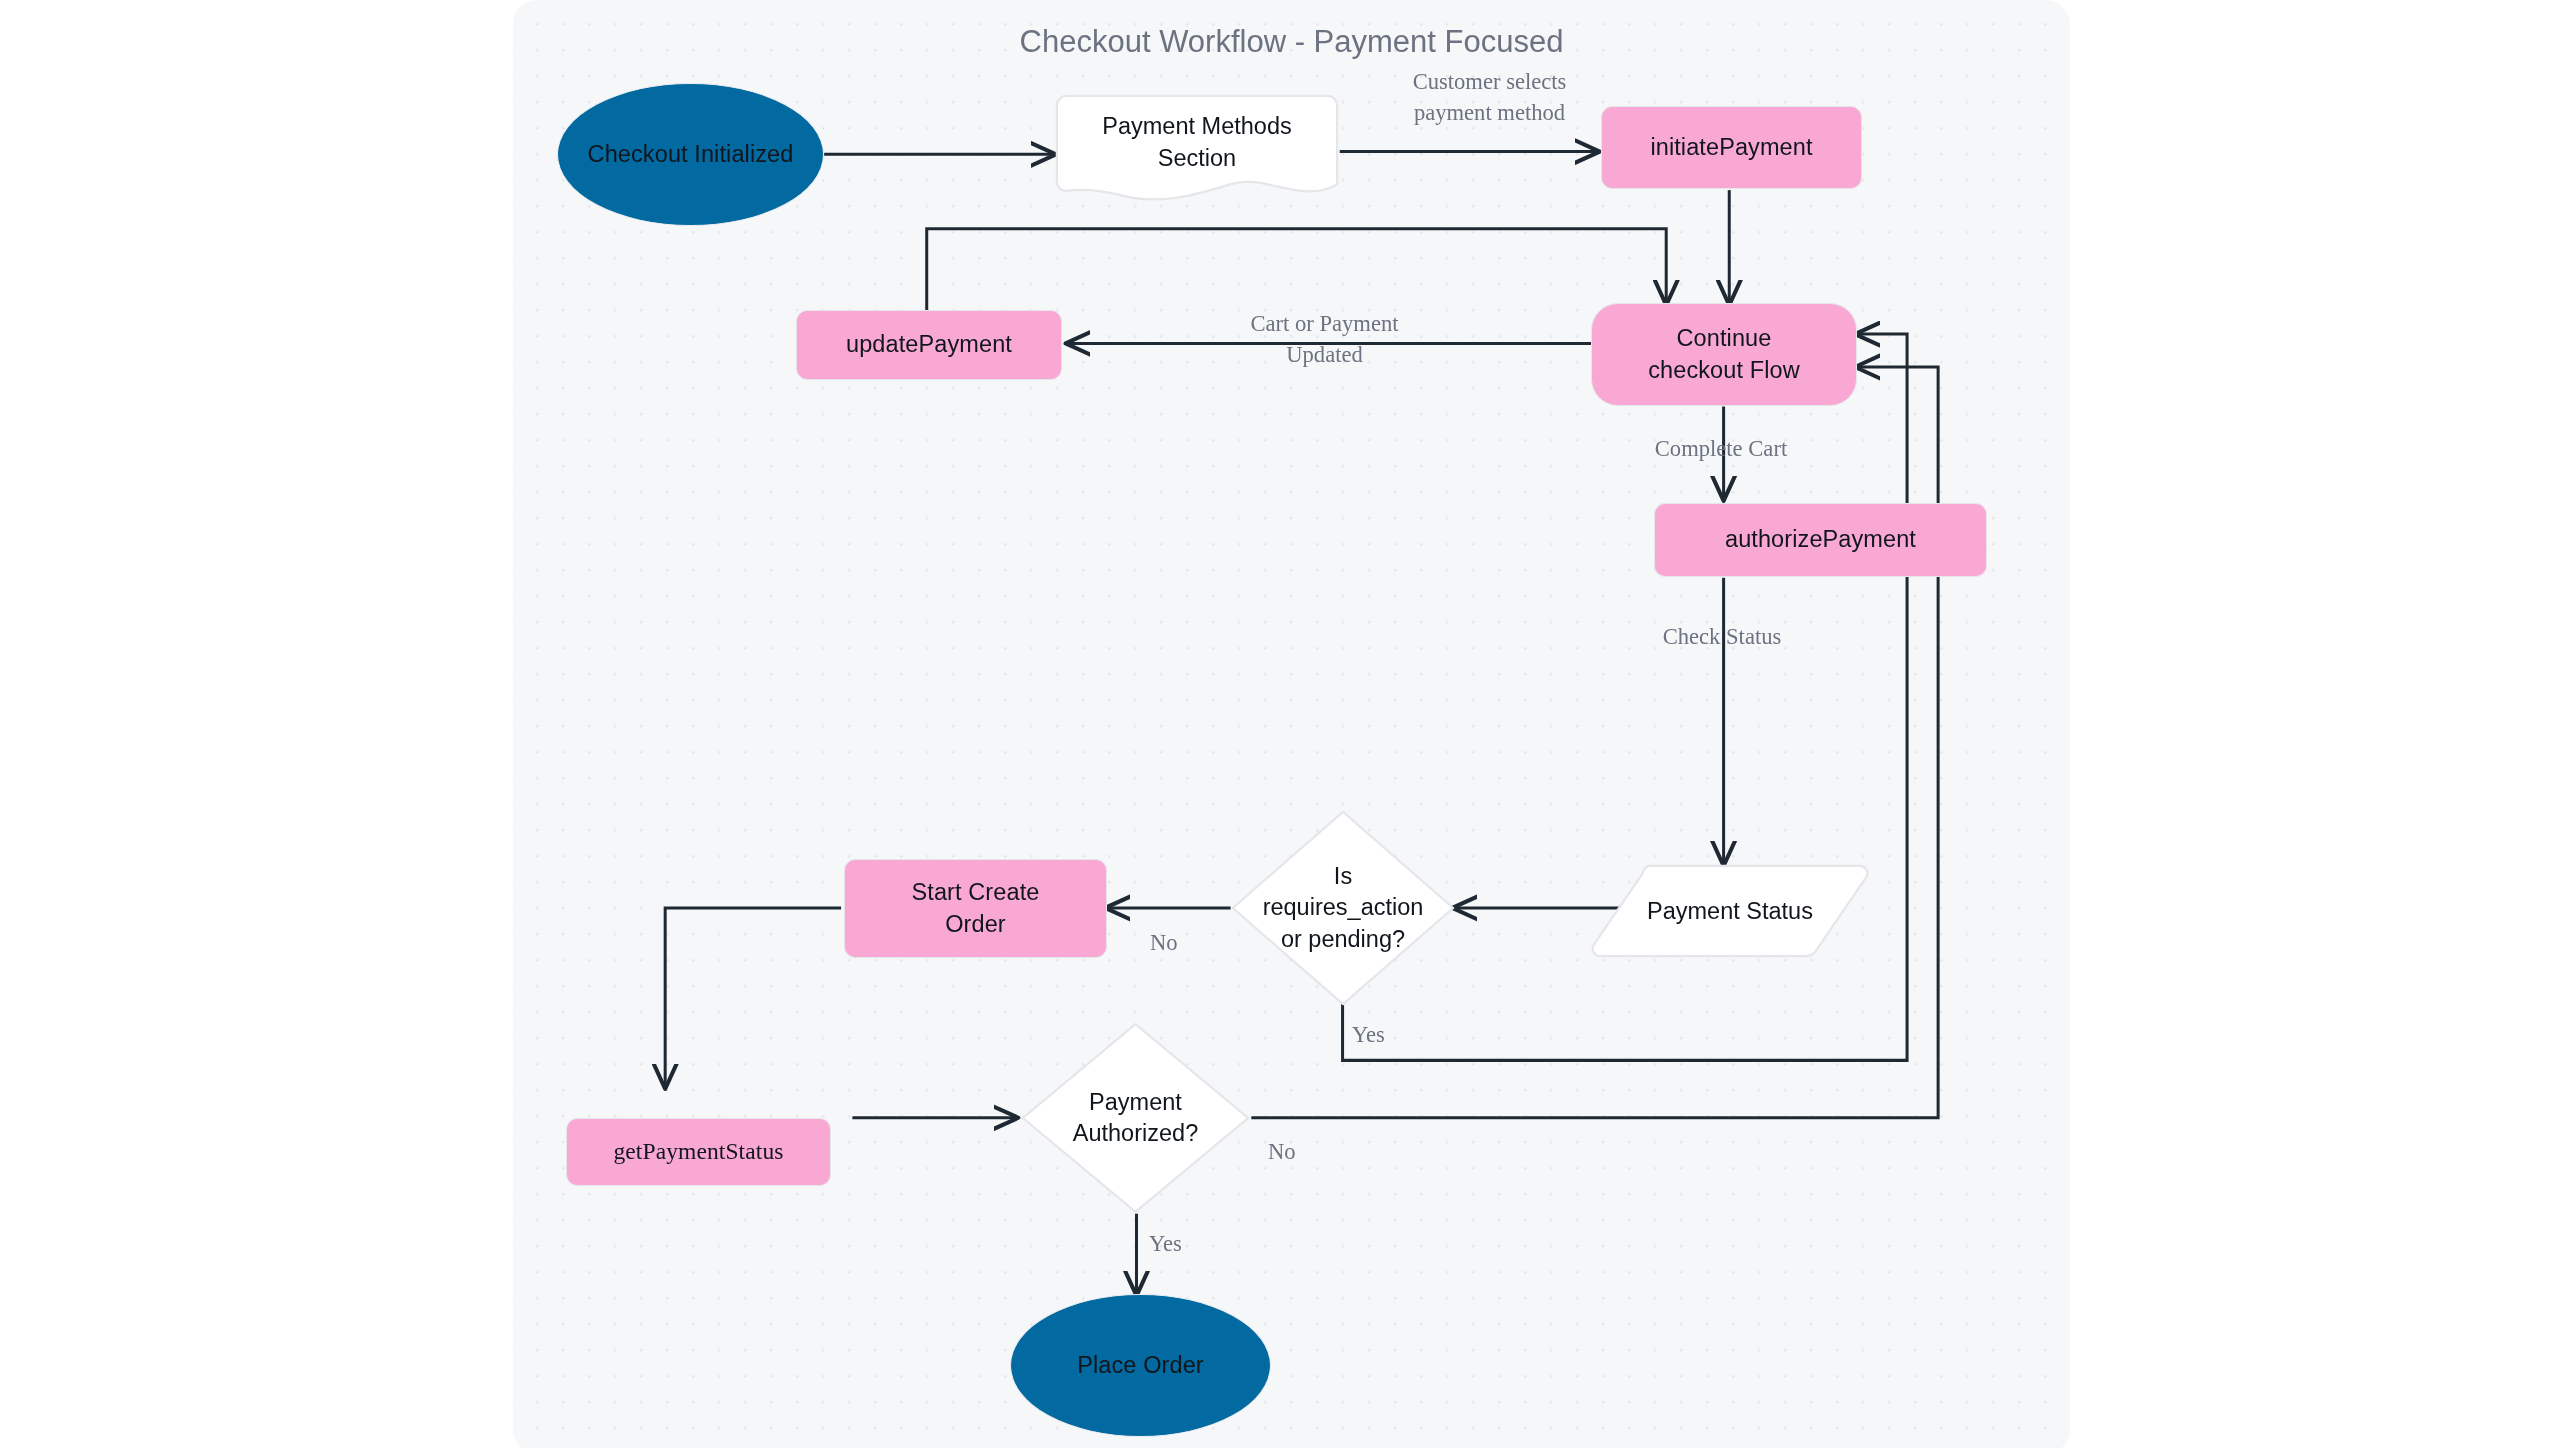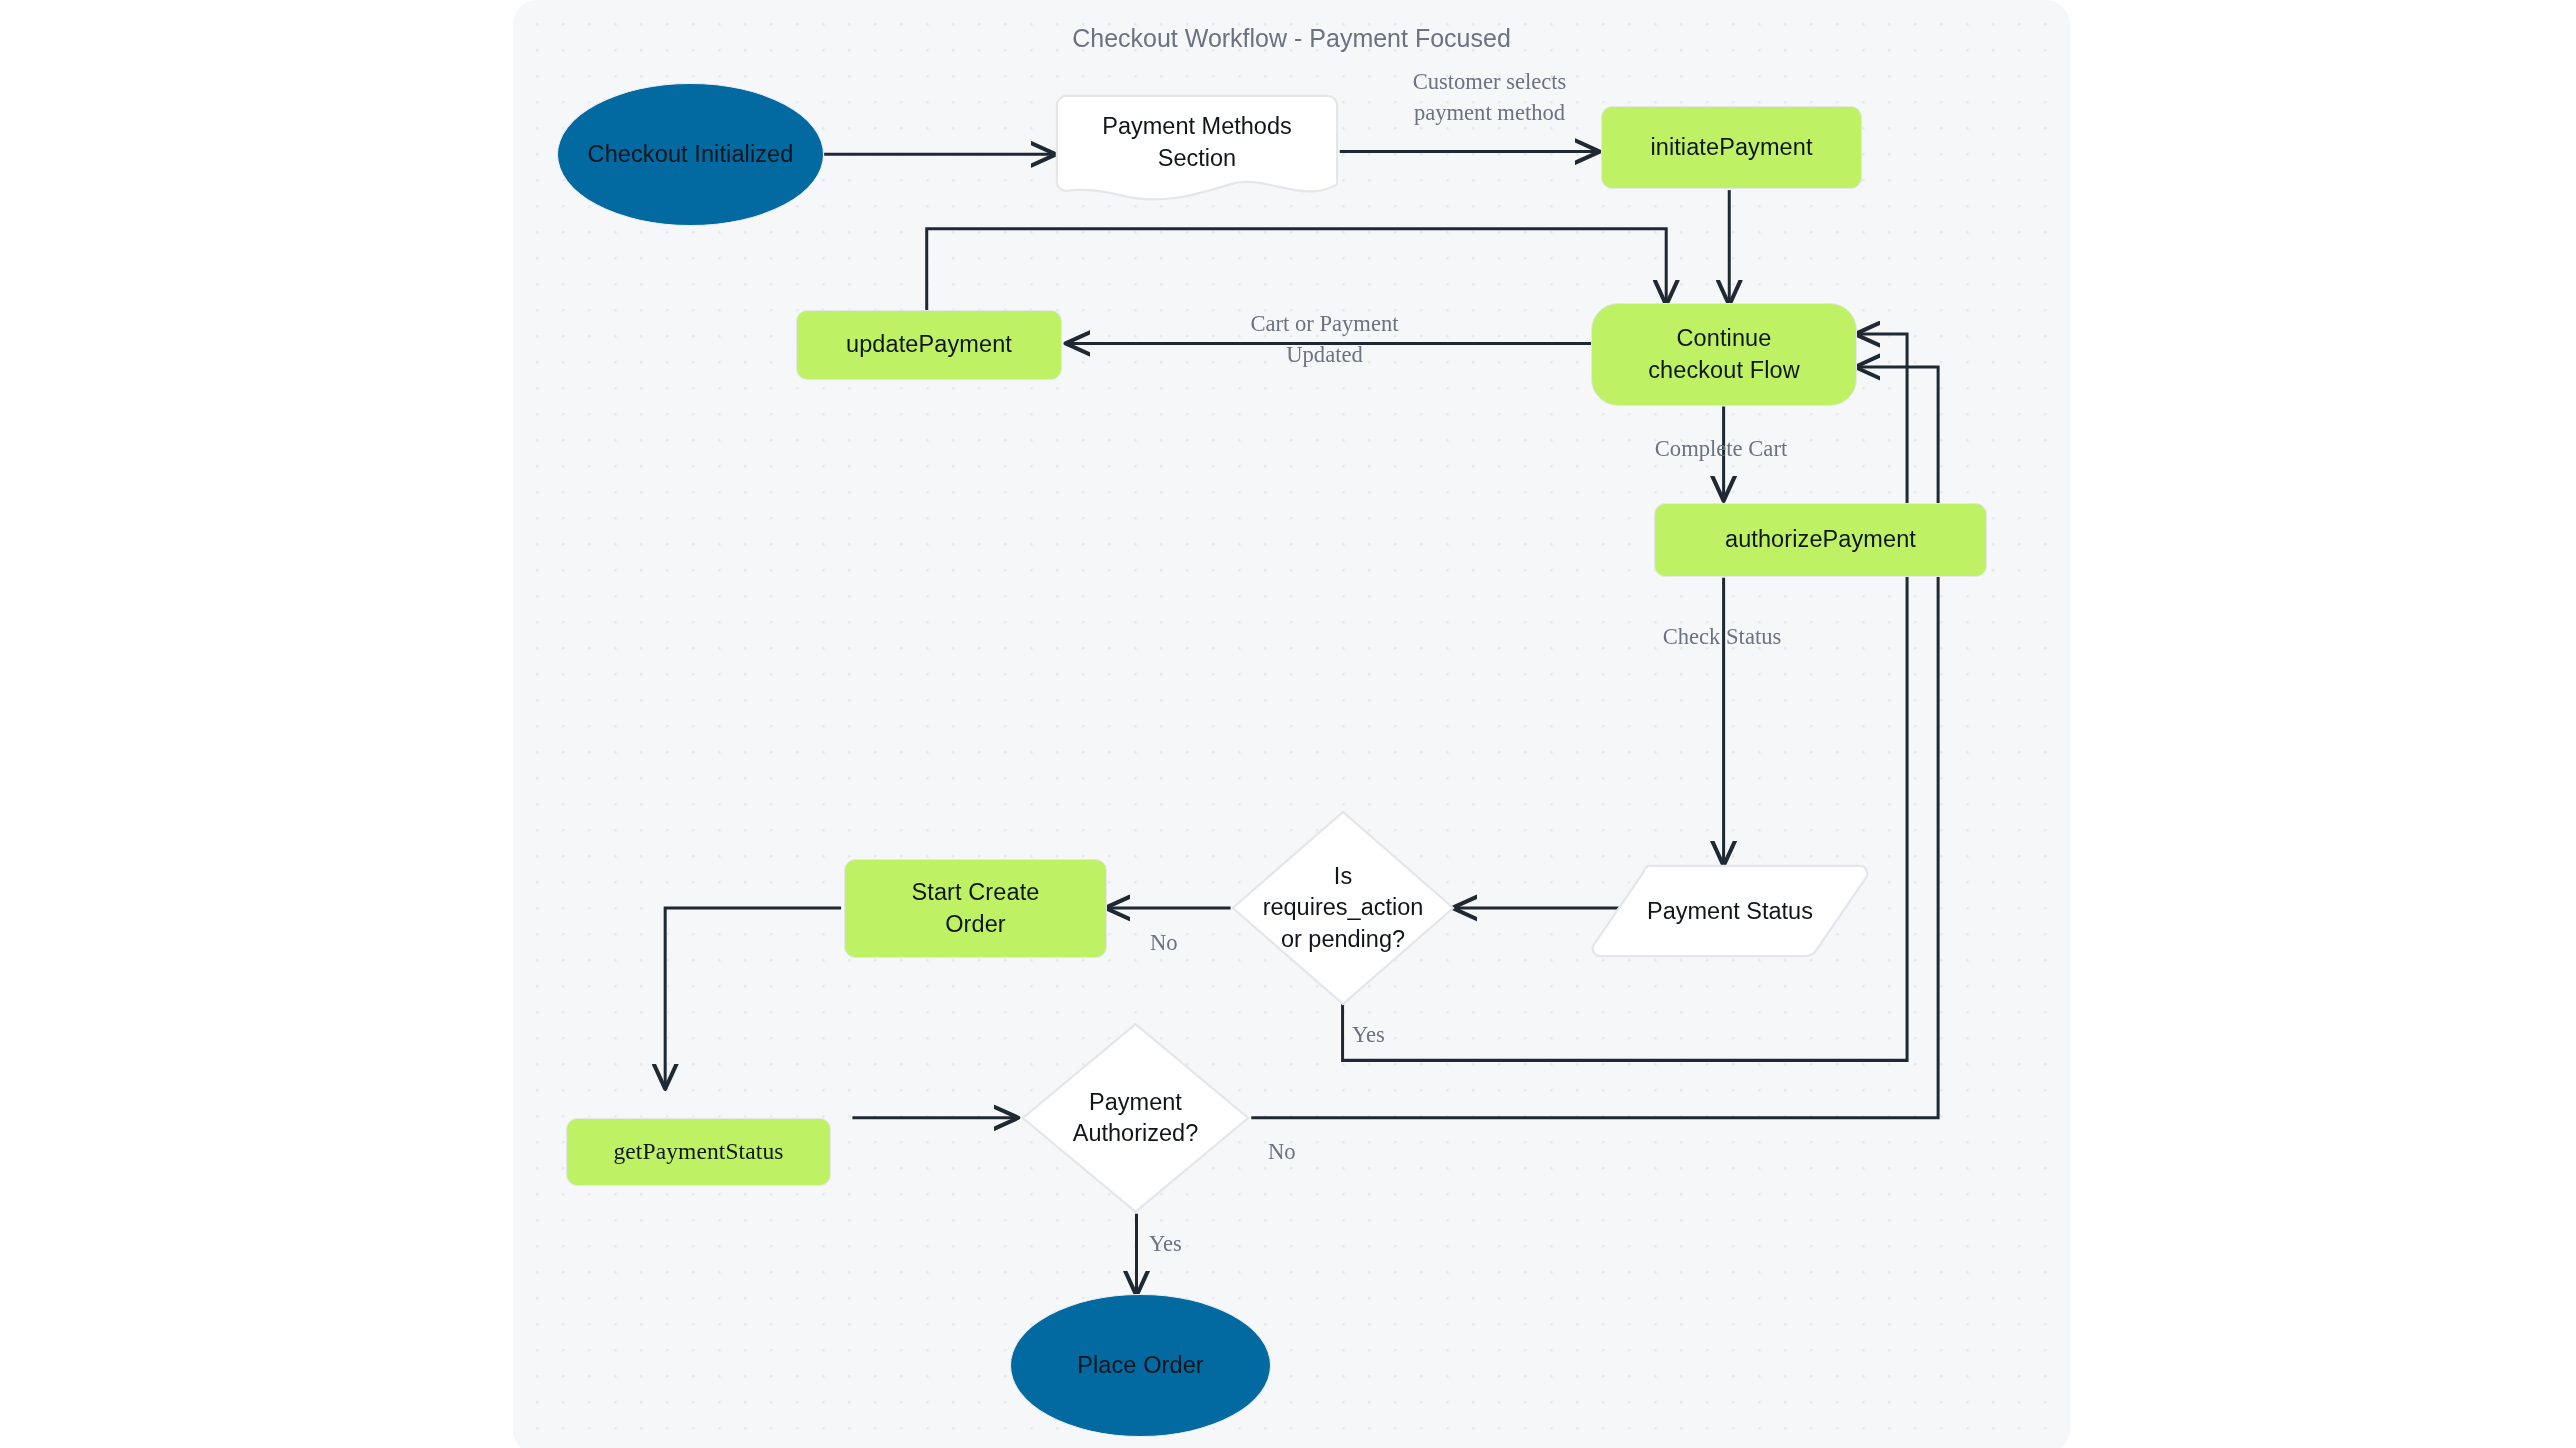--- a/index.html
+++ b/index.html
@@ -45,21 +45,21 @@
     align-items: center;
     justify-content: center;
     text-align: center;
     color: #11161c;
     font-size: 23.5px;
     line-height: 1.32;
     letter-spacing: 0.1px;
     font-family: "Liberation Sans", sans-serif;
   }
   .node-rect {
-    background: #bef264;
+    background: #f9a8d4;
     border: 1.9px solid #e4e6ea;
     border-radius: 11.3px;
   }
   .node-stadium {
     background: #0369a1;
     border: 1.9px solid #eceef1;
     border-radius: 50%;
   }
   .node-diamond-wrap { position: absolute; }
   .node-diamond-label {
@@ -113,21 +113,21 @@
     font-family: Liberation Serif, serif;
   }
   .edge-label.left { text-align: left; }
   #diagram-title {
     position: absolute;
     left: 513px;
     top: 23.5px;
     width: 1557px;
     text-align: center;
     color: #6b7280;
-    font-size: 25px;
+    font-size: 31px;
     font-family: "Liberation Sans", sans-serif;
   }
 </style>
 </head>
 <body>
 
 <div id="stage">
 
   <div id="canvas"></div>
 

